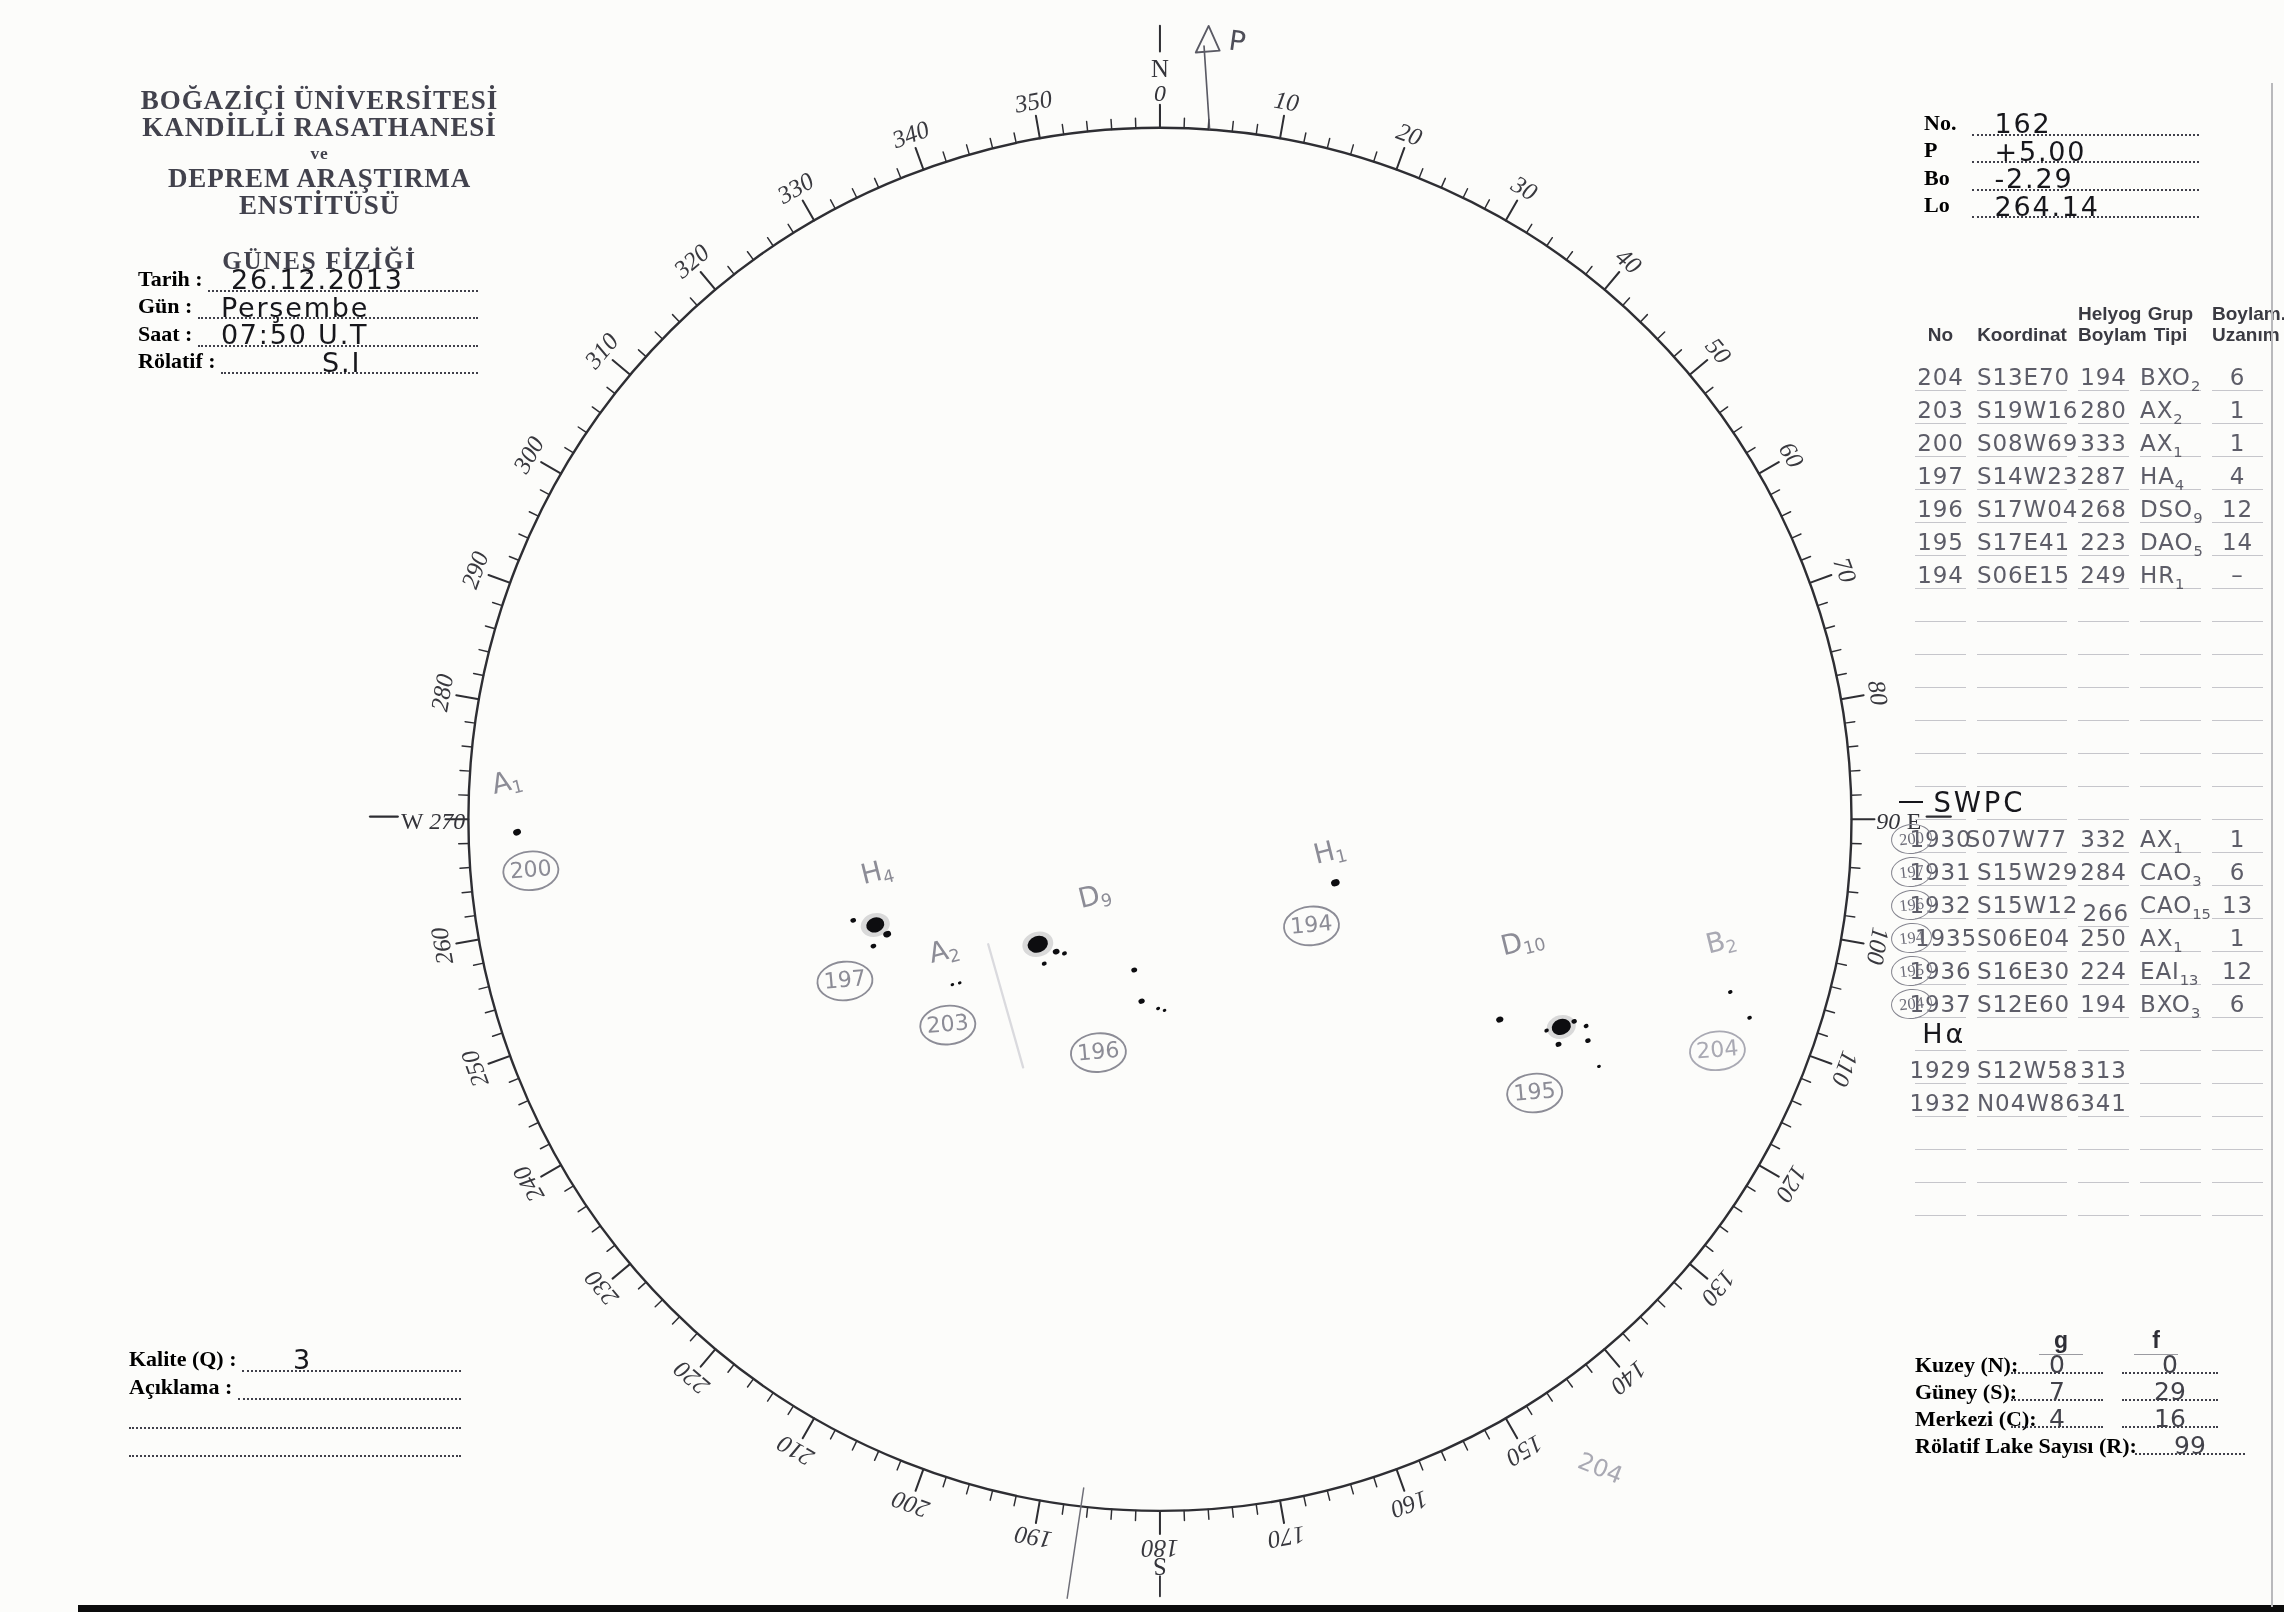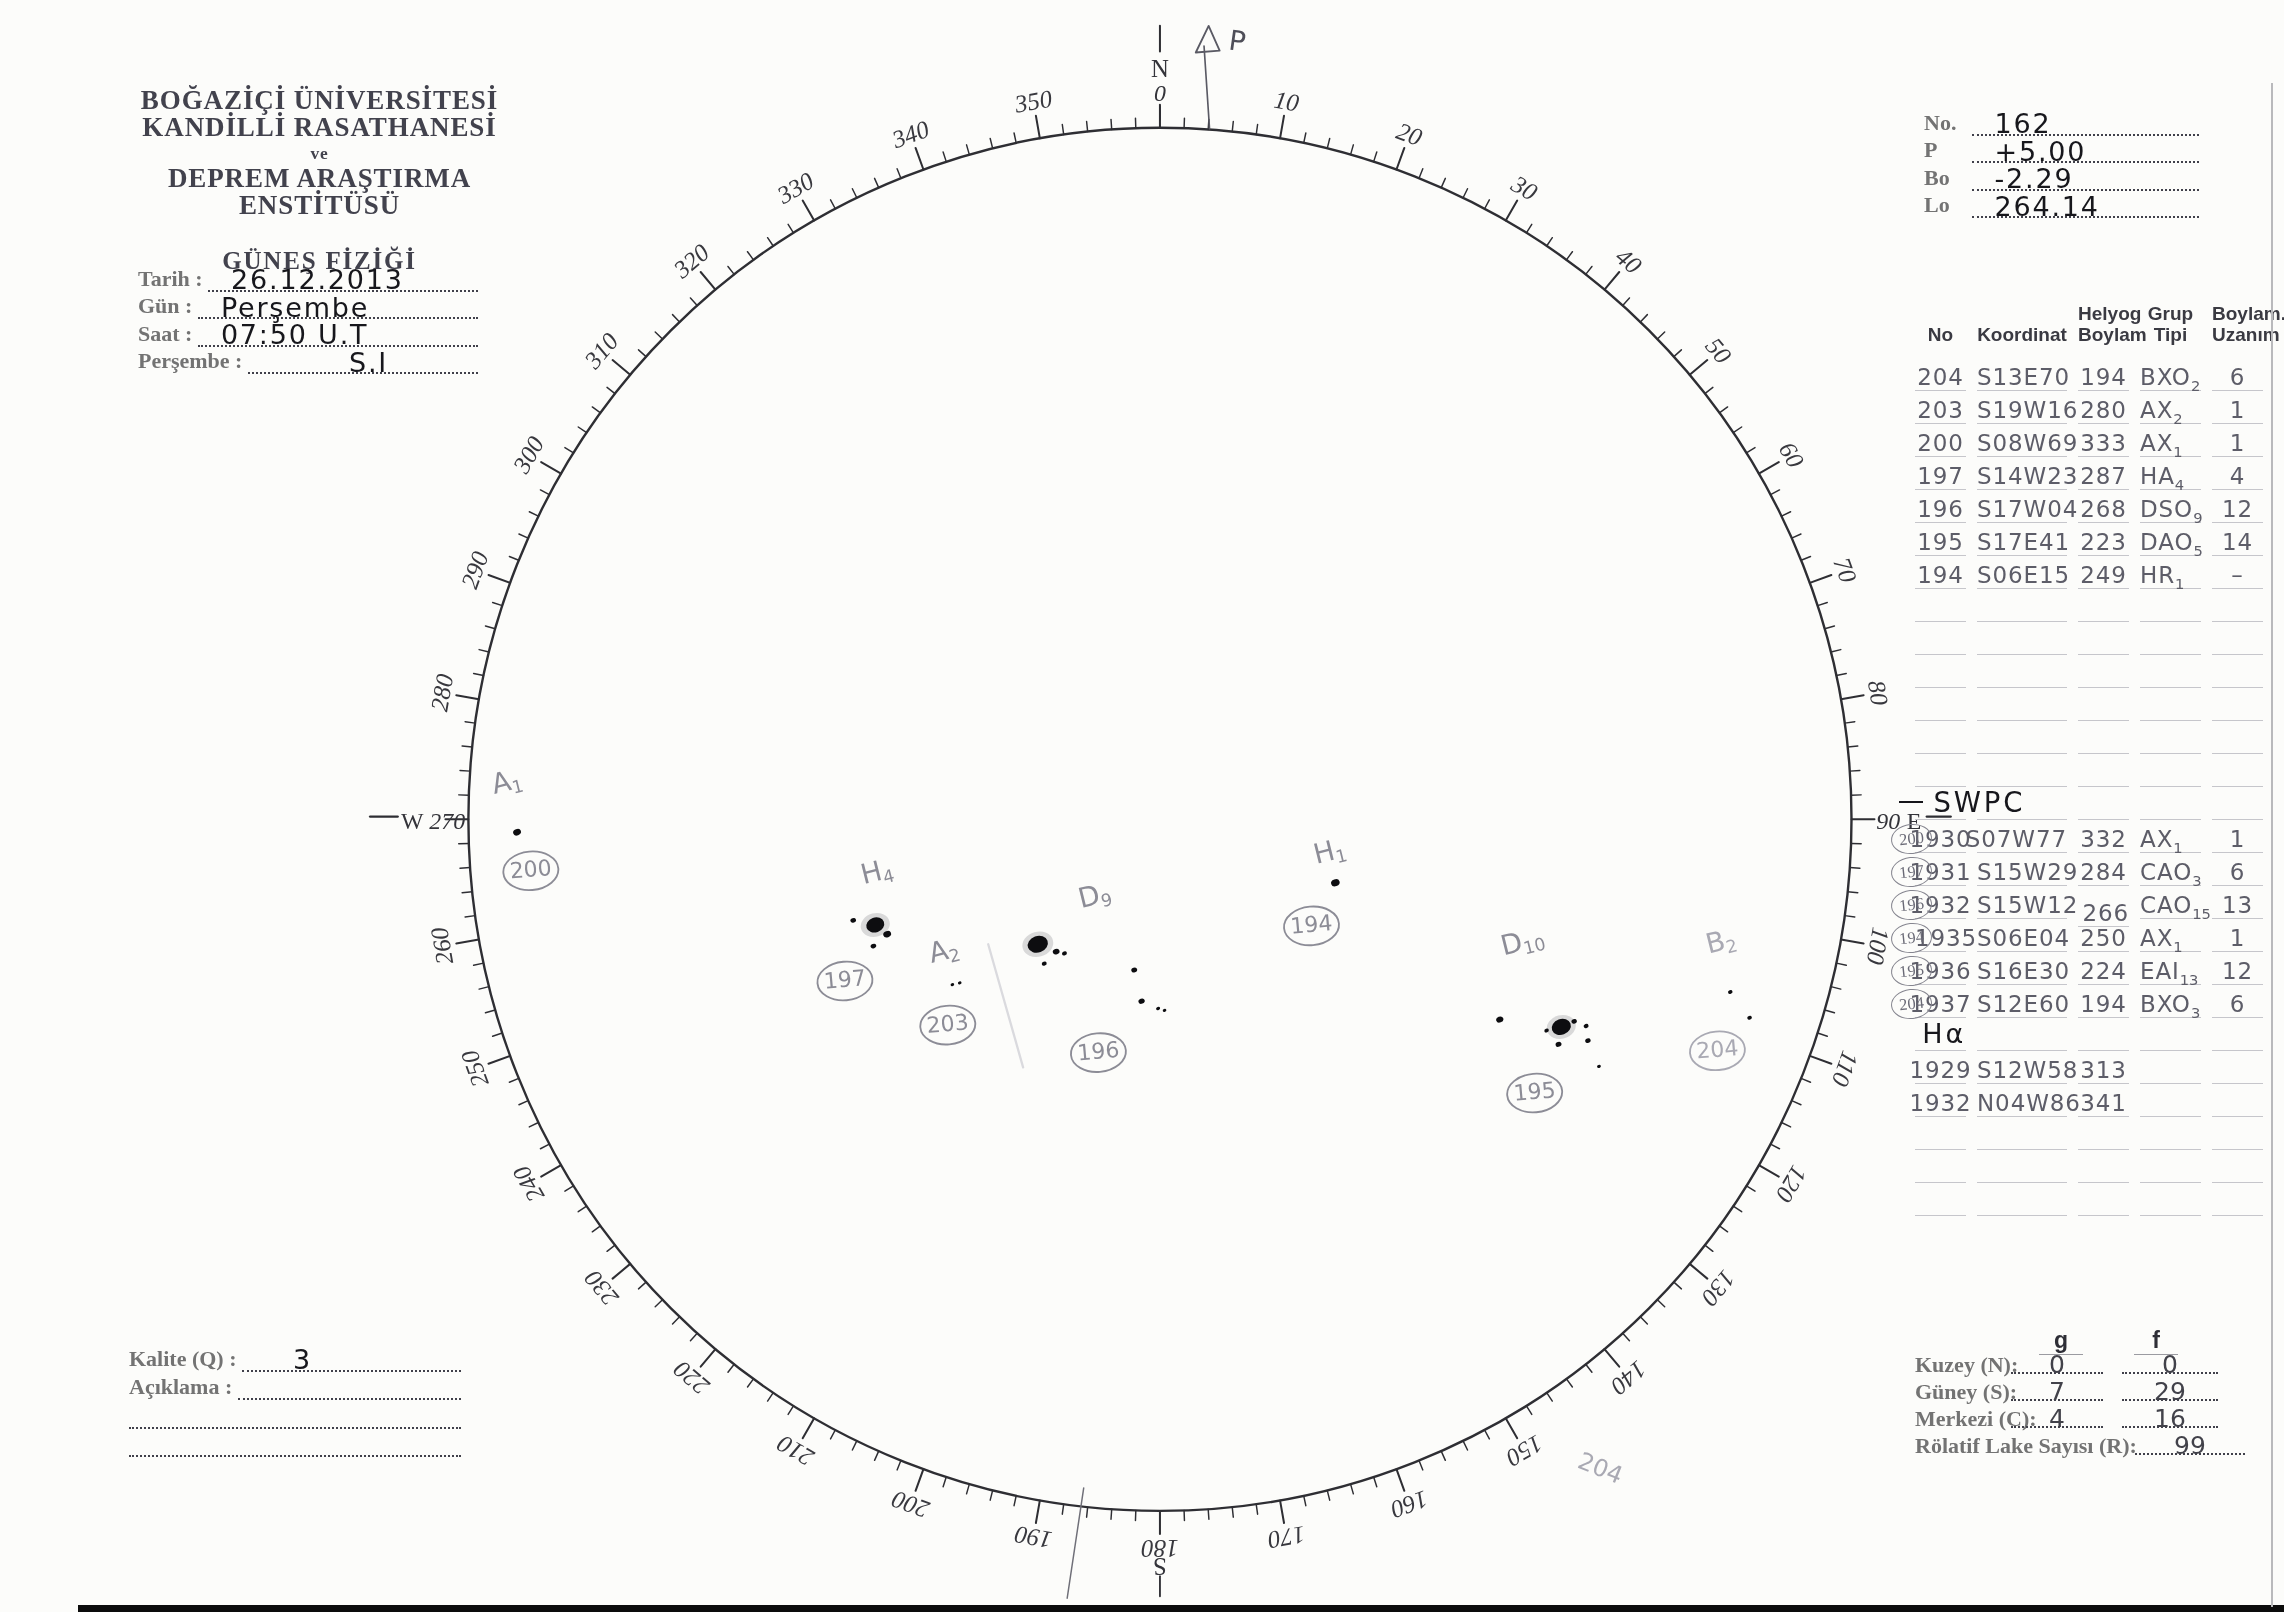--- a/index.html
+++ b/index.html
@@ -1,19 +1,19 @@
 <!DOCTYPE html>
 <html style="font-size:14.7px"><head>
 <meta charset="utf-8">
 <style>
   html,body{margin:0;padding:0;background:#e8e8e8;}
   #page{position:relative;width:2285px;height:1613px;background:#fcfcfa;overflow:hidden;
         font-family:"Liberation Serif",serif;}
   .abs{position:absolute;}
-  .plabel{font-family:"Liberation Serif",serif;font-weight:bold;color:#737373;font-size:22px;white-space:nowrap;}
+  .plabel{font-family:"Liberation Serif",serif;font-weight:bold;color:#000000;font-size:22px;white-space:nowrap;}
   .hw{font-family:"DejaVu Sans",sans-serif;}
   .pen{color:#17171c;}
   .pencil{color:#5d5d68;}
 
   
   #orgHeader{left:136px;top:87px;width:367px;text-align:center;}
   #orgHeader .hline{font-weight:bold;color:#42424d;font-size:27px;letter-spacing:0.9px;line-height:27px;}
   #orgHeader .hline.small{font-size:17.4px;line-height:24px;}
   #orgHeader .dept{font-weight:bold;color:#42424d;font-size:25px;letter-spacing:1.8px;margin-top:27.5px;}
 
@@ -371,21 +371,21 @@
           <span class="val hw pen">Perşembe</span>
         </span>
     </div>
     <div class="frow">
       <span class="plabel">Saat :</span>
       <span class="dotline">
           <span class="val hw pen">07:50 U.T</span>
         </span>
     </div>
     <div class="frow">
-      <span class="plabel">Perşembe :</span>
+      <span class="plabel">Rölatif :</span>
       <span class="dotline">
           <span class="val hw pen" style="left:101px">S.I</span>
         </span>
     </div>
   </div>
 
   <div id="ephemeris" class="abs">
     <div class="frow">
       <span class="plabel">No.</span>
       <span class="dotline">

